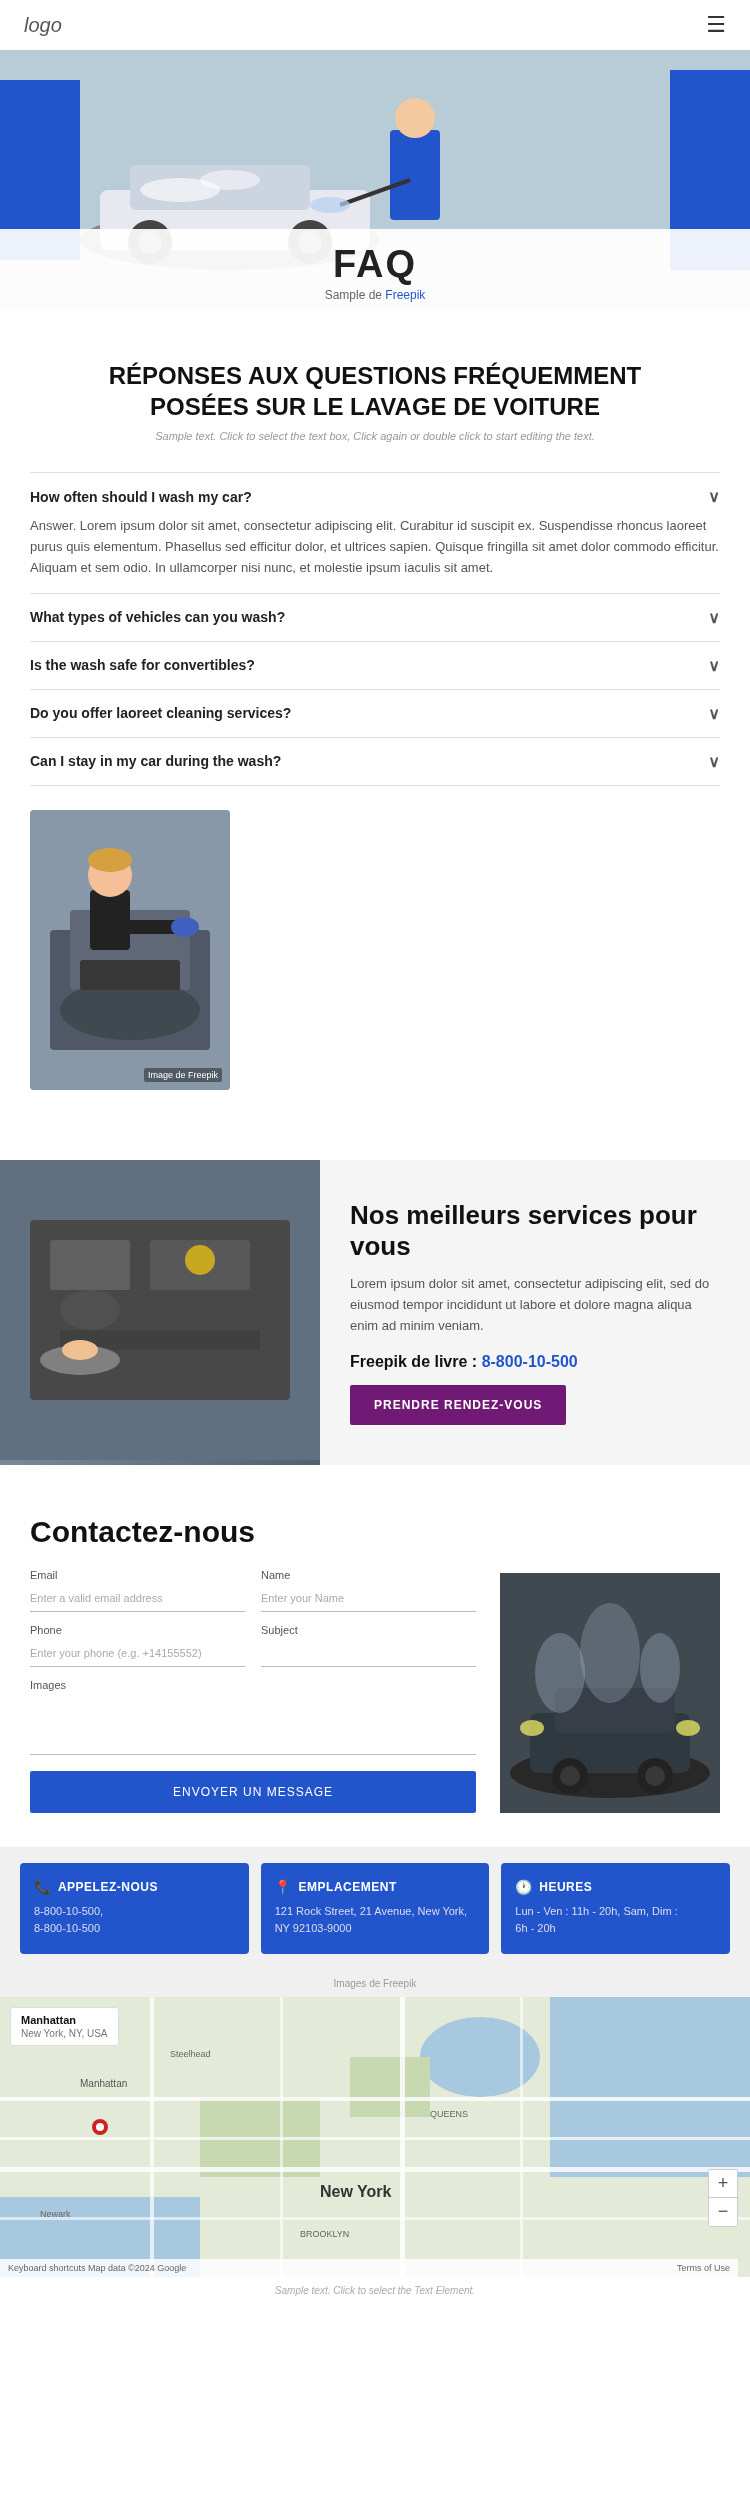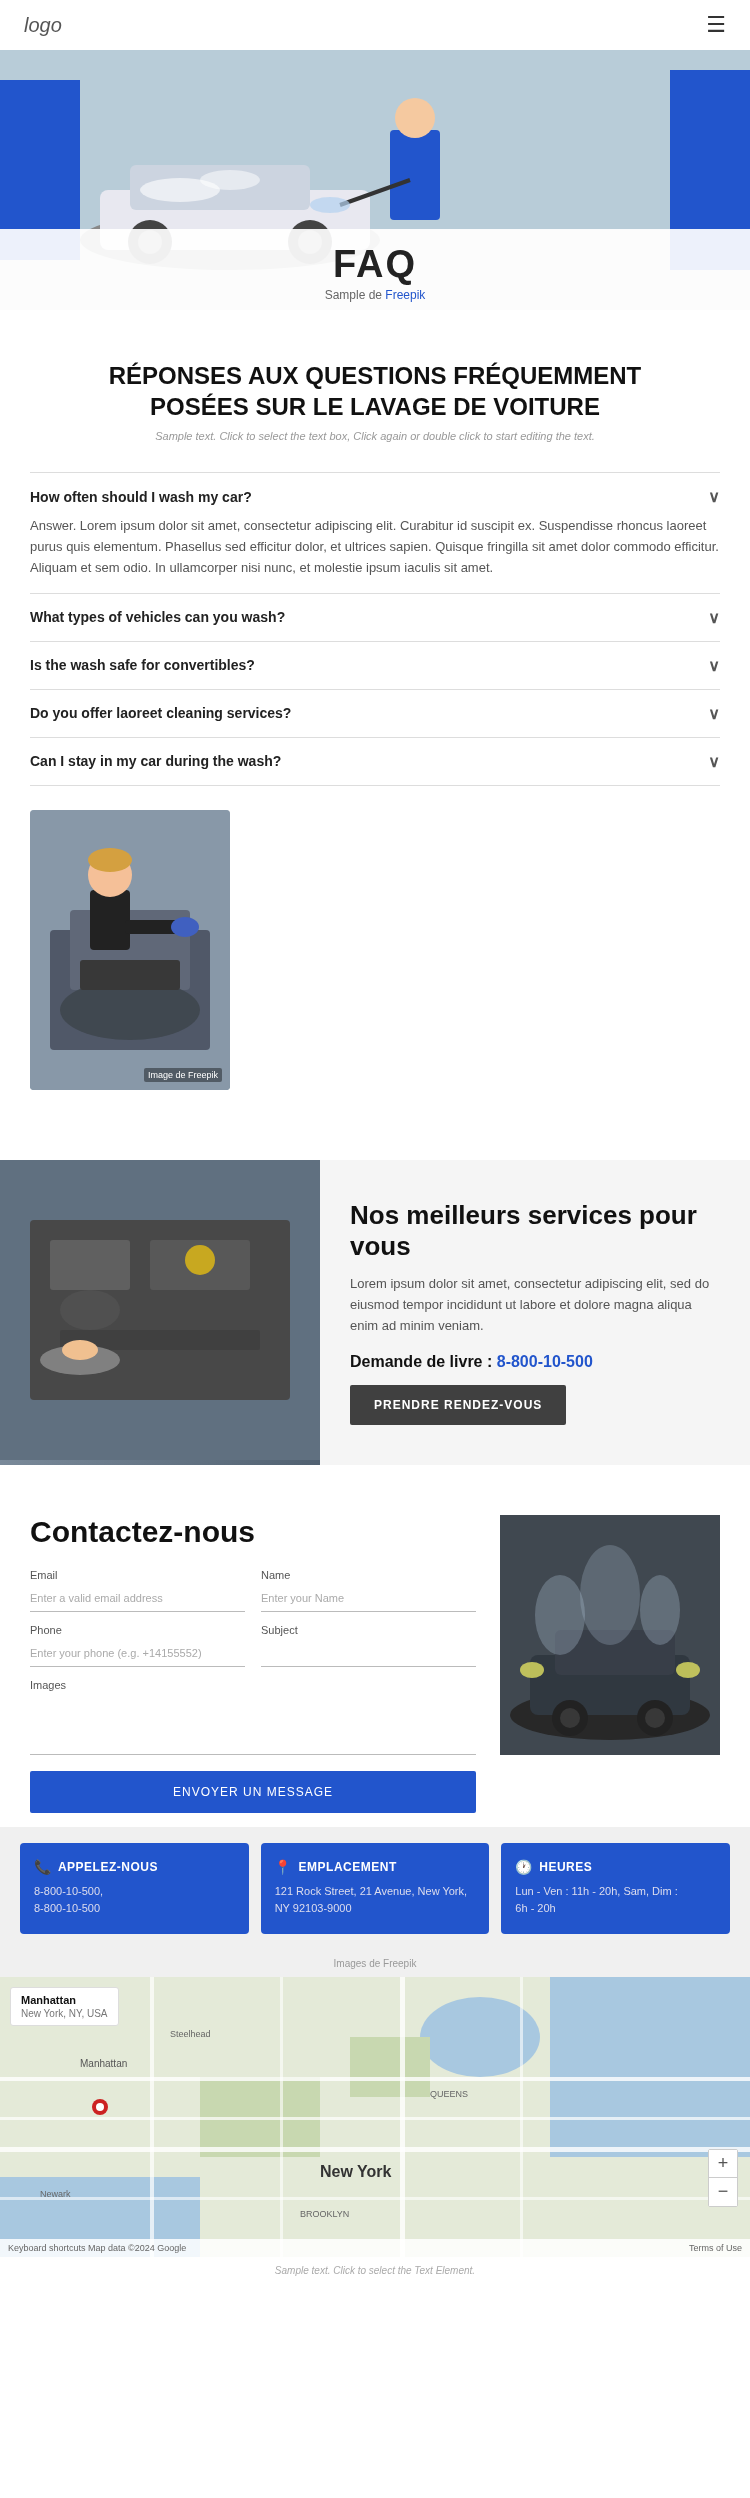--- a/index.html
+++ b/index.html
@@ -157,38 +157,38 @@
       font-size: 16px;
       font-weight: 600;
       color: #111;
       margin-bottom: 14px;
     }
     .services-phone-number {
       color: #2255cc;
       font-weight: 700;
     }
     .btn-appointment {
-      background: #404040;
+      background: #701a75;
       color: #fff;
       border: none;
       padding: 13px 24px;
       font-size: 12px;
       font-weight: 700;
       letter-spacing: 1px;
       text-transform: uppercase;
       cursor: pointer;
       border-radius: 2px;
     }
 
     
     .contact-section {
       display: flex;
       gap: 24px;
-      padding: 50px 30px 14px;
-      align-items: flex-start;
+      padding: 50px 30px 34px;
+      align-items: flex-end;
     }
     .contact-left { flex: 1; }
     .contact-right {
       width: 220px;
       flex-shrink: 0;
     }
     .contact-right-img {
       width: 220px;
       height: 240px;
       background: linear-gradient(160deg, #8090a0 0%, #303848 100%);
@@ -324,21 +324,21 @@
       justify-content: center;
       font-size: 18px;
       color: #555;
       cursor: pointer;
       border: none;
       background: #fff;
     }
     .map-zoom-btn:first-child { border-bottom: 1px solid #ccc; }
     .map-bottom-bar {
       position: absolute;
-      bottom: 0; left: 0; right: 0;
+      bottom: 0; left: 0; right: 12px;
       background: rgba(255,255,255,0.85);
       padding: 4px 8px;
       font-size: 9px;
       color: #666;
       display: flex;
       justify-content: space-between;
     }
     .map-top-info {
       position: absolute;
       top: 10px; left: 10px;
@@ -495,21 +495,21 @@
 
       <ellipse cx="80" cy="200" rx="40" ry="15" fill="#808080"></ellipse>
 
       <ellipse cx="80" cy="190" rx="18" ry="10" fill="#f0c090"></ellipse>
     </svg>
   </div>
   <div class="services-content">
     <h2>Nos meilleurs services pour vous</h2>
     <p class="services-desc">Lorem ipsum dolor sit amet, consectetur adipiscing elit, sed do eiusmod tempor incididunt ut labore et dolore magna aliqua enim ad minim veniam.</p>
     <p class="services-phone-label">
-      <span>Demande de livre :</span> <span class="services-phone-number">8-800-10-500</span>
+      <span>Freepik de livre :</span> <span class="services-phone-number">8-800-10-500</span>
     </p>
     <button class="btn-appointment">PRENDRE RENDEZ-VOUS</button>
   </div>
 </div>
 
 <div class="contact-section">
   <div class="contact-left">
     <h2 class="contact-title">Contactez-nous</h2>
     <div class="form-row">
       <div class="form-group">

